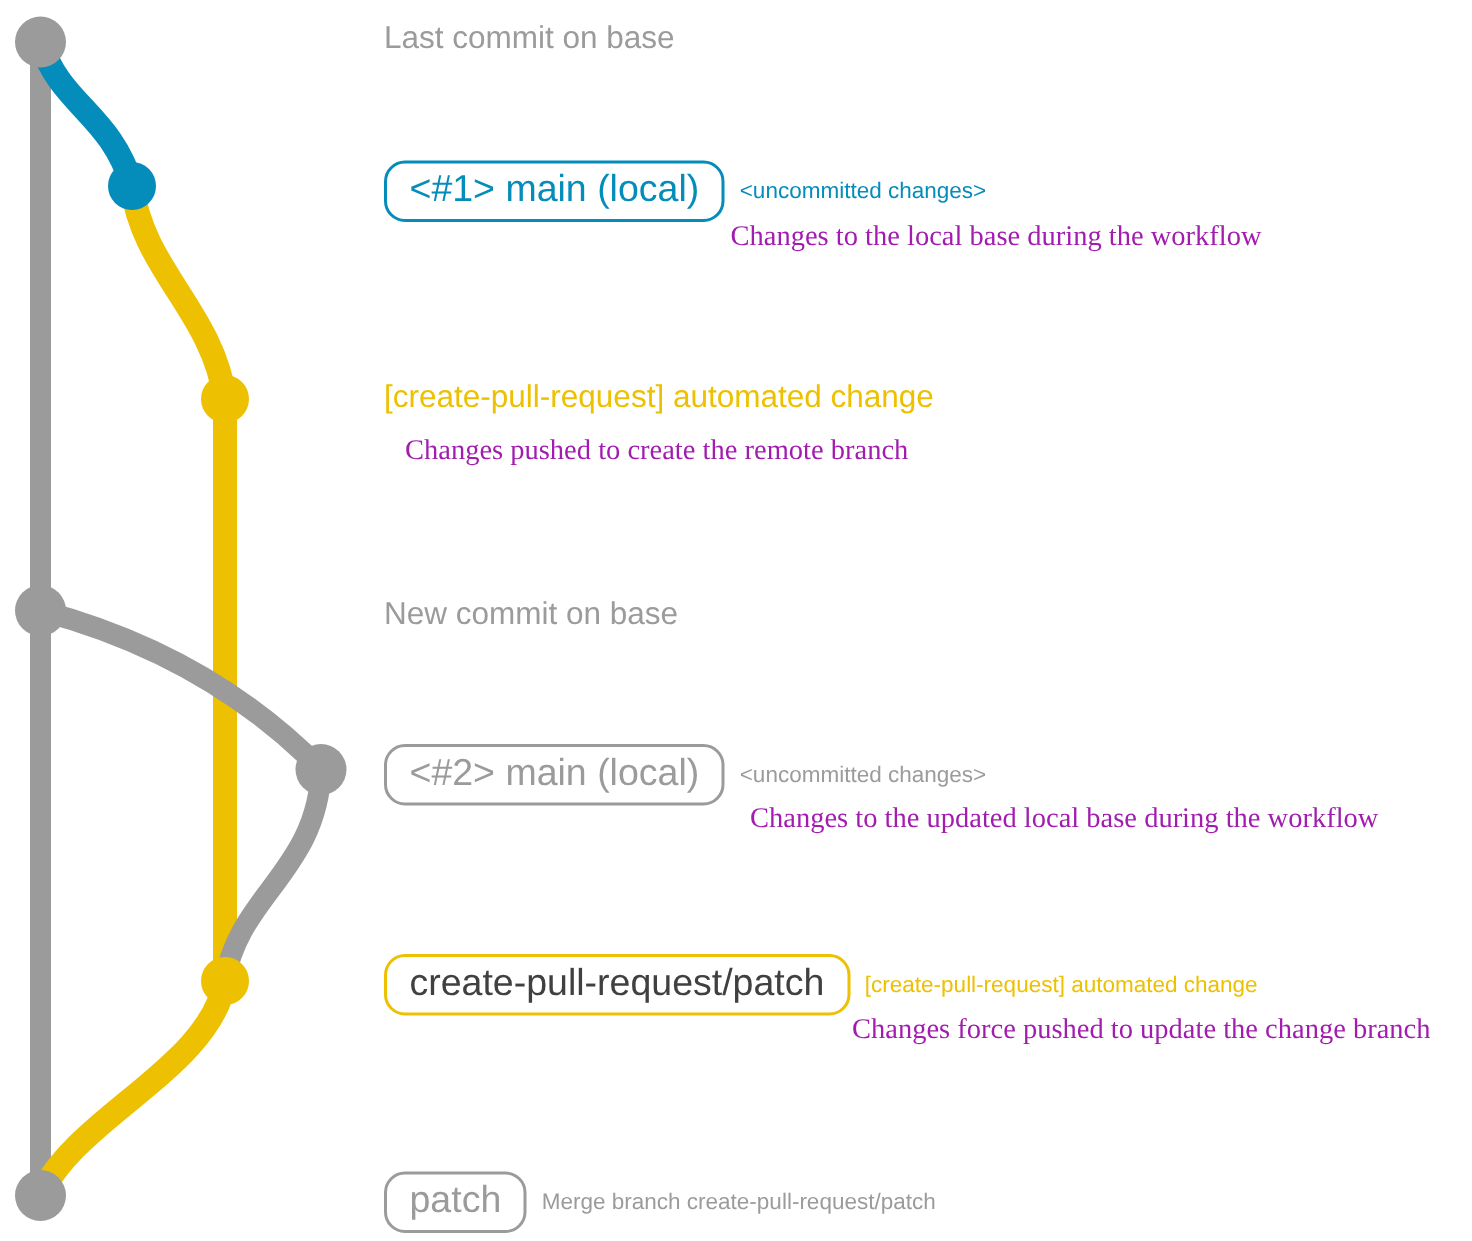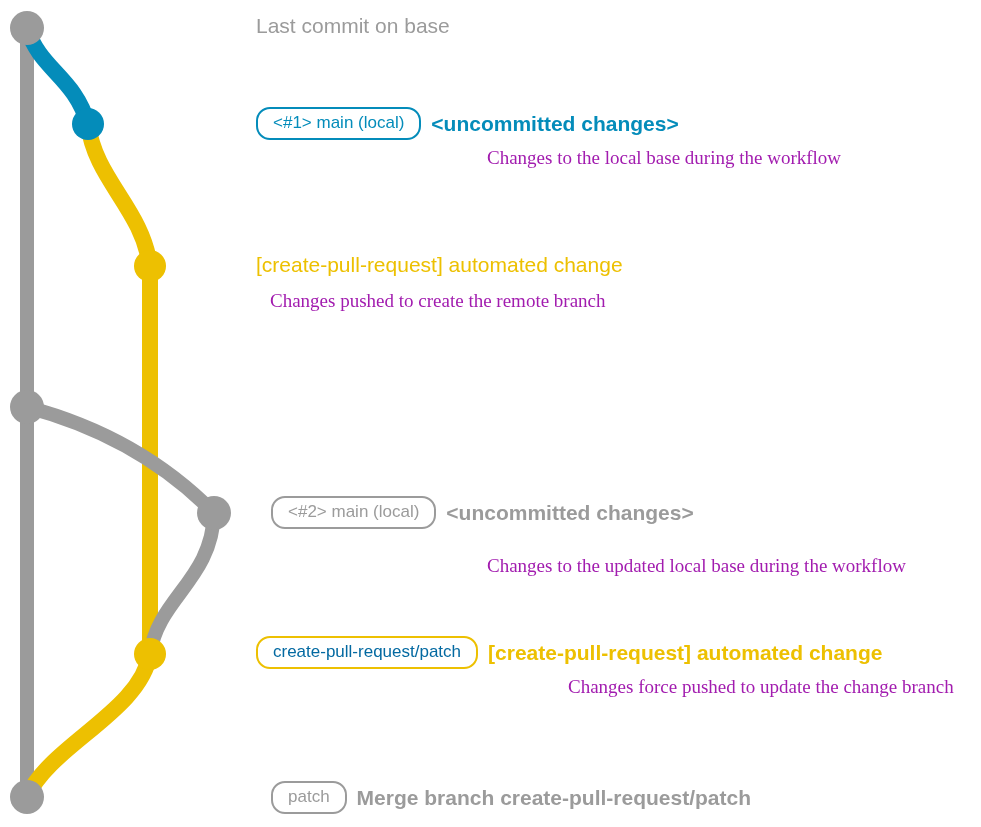--- a/index.html
+++ b/index.html
@@ -52,33 +52,32 @@
     display: flex;
     align-items: center;
     gap: 10px;
   }
   .pill {
     display: inline-block;
     border: 2px solid currentColor;
     border-radius: 14px;
     padding: 5px 15px 7px 15px;
     font-family: "Liberation Sans", sans-serif;
-    font-size: 17px;
+    font-size: 25px;
     line-height: 1;
     box-sizing: border-box;
   }
   .pill.blue   { color: #048cba; border-color: #048cba; }
-  .pill.gray   { color: #9b9b9b; border-color: #9b9b9b; margin-left: 15px; }
-  .pill.yellow { color: #0369a1; border-color: #edc001; }
+  .pill.gray   { color: #9b9b9b; border-color: #9b9b9b; }
+  .pill.yellow { color: #404040; border-color: #edc001; }
 
   .msg {
     font-family: "Liberation Sans", sans-serif;
-    font-size: 21px;
+    font-size: 15px;
     line-height: 1;
-    font-weight: bold;
   }
   .msg.blue   { color: #048cba; }
   .msg.gray   { color: #9b9b9b; }
   .msg.yellow { color: #edc001; }
 
   
   .caption {
     position: absolute;
     font-family: "Liberation Serif", serif;
     font-size: 19px;
@@ -127,26 +126,29 @@
     <span class="pill blue">&lt;#1&gt; main (local)</span>
     <span class="msg blue">&lt;uncommitted changes&gt;</span>
   </div>
   <div class="caption" style="left:487px; top:148px;">Changes to the local base during the workflow</div>
 
   <div class="anno" style="left:256px; top:254px;">
     <div class="headline yellow">[create-pull-request] automated change</div>
   </div>
   <div class="caption" style="left:270px; top:291px;font-family:Liberation Serif, serif;">Changes pushed to create the remote branch</div>
 
+  <div class="anno" style="left:256px; top:399px;">
+    <div class="headline gray">New commit on base</div>
+  </div>
 
   <div class="anno row" style="left:256px; top:496px;">
     <span class="pill gray">&lt;#2&gt; main (local)</span>
     <span class="msg gray">&lt;uncommitted changes&gt;</span>
   </div>
-  <div class="caption" style="left:487px; top:536px;margin-top:20px;">Changes to the updated local base during the workflow</div>
+  <div class="caption" style="left:500px; top:536px;">Changes to the updated local base during the workflow</div>
 
   <div class="anno row" style="left:256px; top:636px;">
     <span class="pill yellow">create-pull-request/patch</span>
     <span class="msg yellow">[create-pull-request] automated change</span>
   </div>
   <div class="caption" style="left:568px; top:677px;">Changes force pushed to update the change branch</div>
 
   <div class="anno row" style="left:256px; top:781px;">
     <span class="pill gray">patch</span>
     <span class="msg gray">Merge branch create-pull-request/patch</span>

